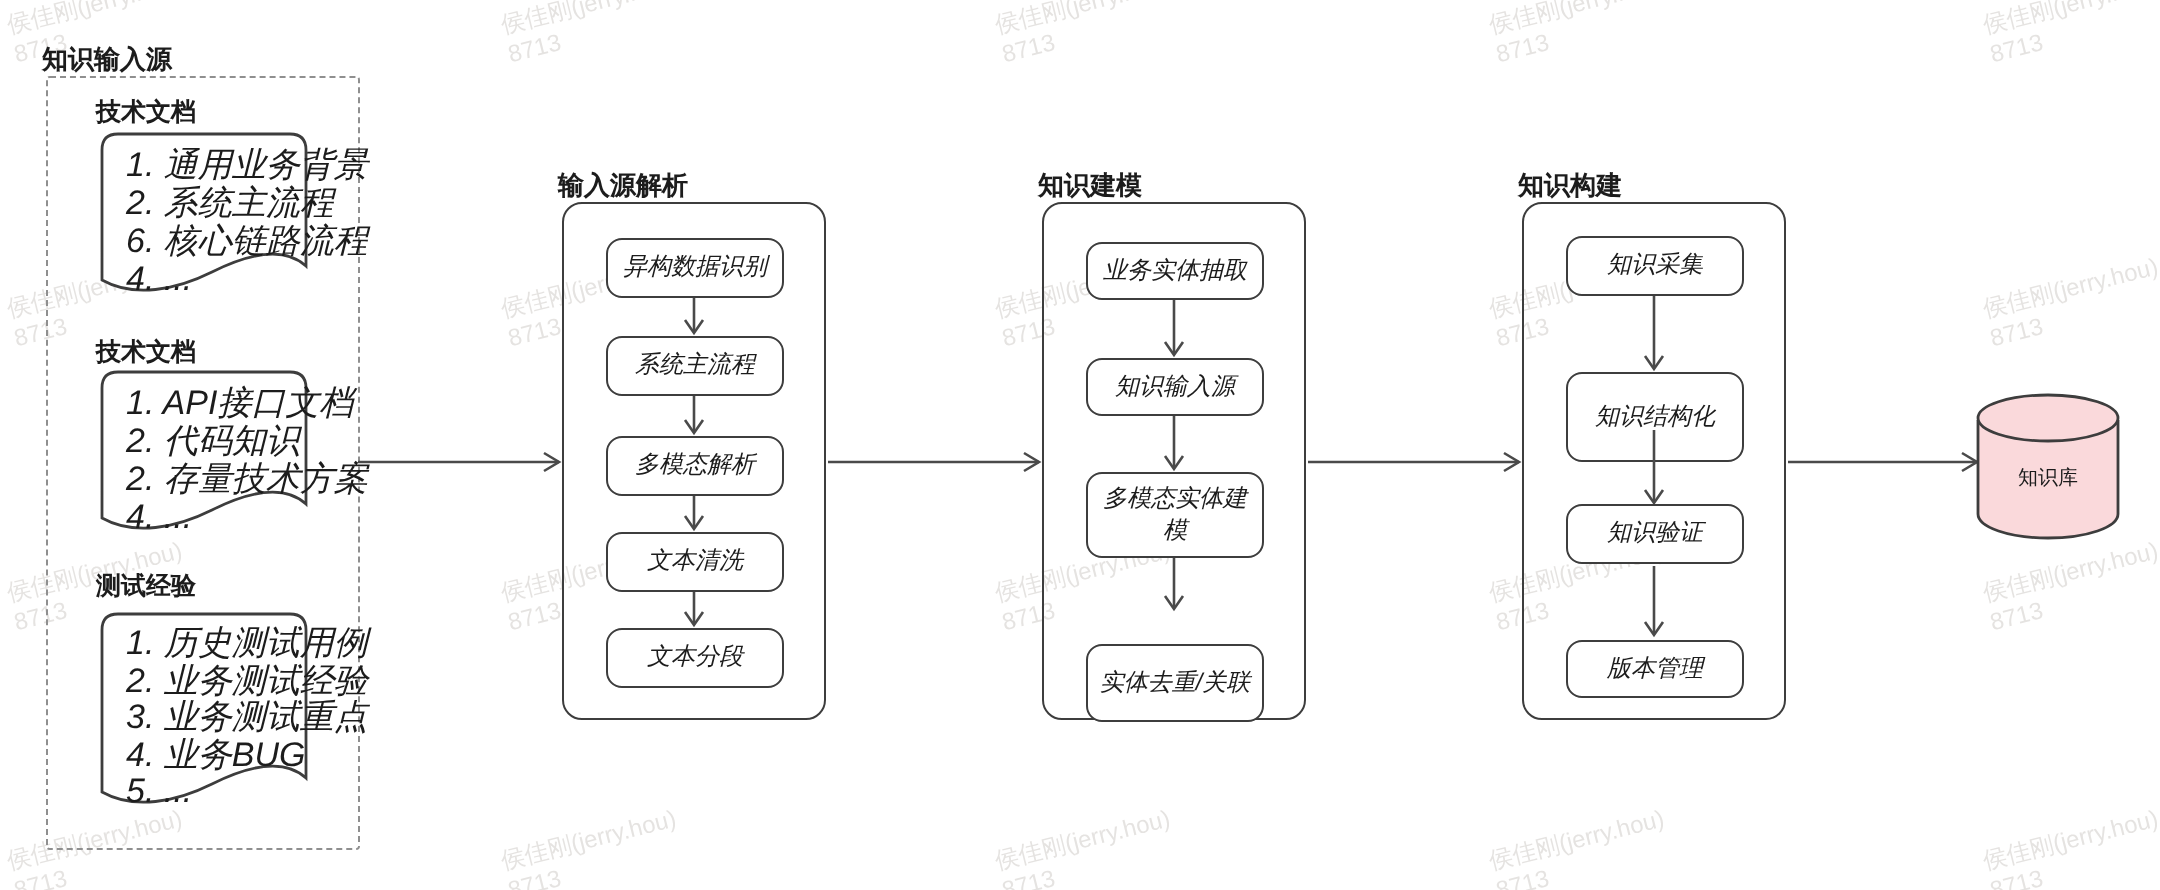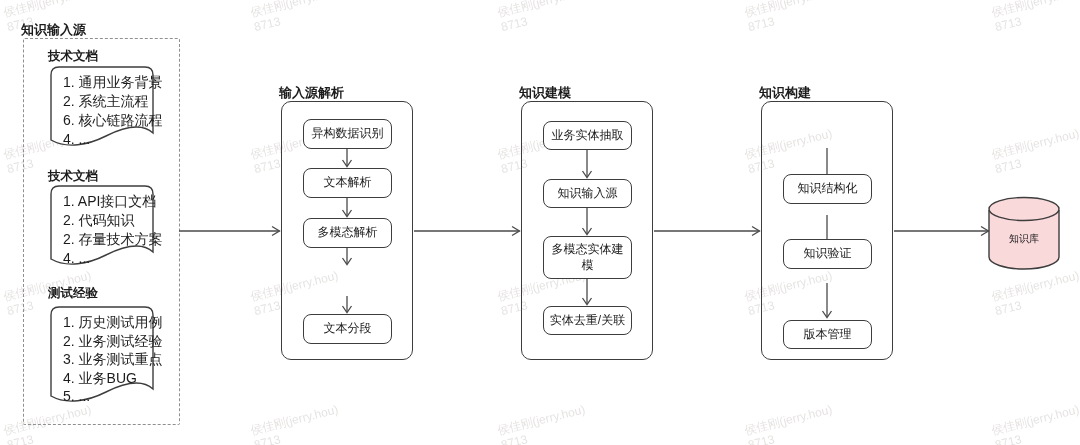--- a/index.html
+++ b/index.html
@@ -13,24 +13,24 @@
 
   .src-label,.col-label{position:absolute;font-size:13px;font-weight:600;z-index:2;}
   .dashed-box{position:absolute;left:23px;top:38px;width:155px;height:385px;
       border:1.2px dashed #8f8f8f;border-radius:2px;z-index:1;}
 
   .doc-title{position:absolute;left:48px;font-size:12.5px;font-weight:600;z-index:2;}
   .doc-card{position:absolute;z-index:2;}
   .doc-card svg{position:absolute;left:0;top:0;}
   .doc-card path{fill:#fff;stroke:var(--line);stroke-width:1.4;}
   .doc-items{position:absolute;left:13px;top:7px;z-index:1;}
-  .doc-item{font-size:14px;line-height:19px;white-space:nowrap;}
+  .doc-item{font-size:17px;line-height:19px;white-space:nowrap;font-style:italic;}
 
   .col-box{position:absolute;top:101px;width:132px;height:259px;z-index:1;
-      border:1.3px solid var(--line);border-radius:10px;box-sizing:border-box;background:transparent;}
+      border:1.3px solid var(--line);border-radius:10px;box-sizing:border-box;background:transparent;font-style:italic;}
   .step{position:absolute;left:21px;width:89px;box-sizing:border-box;
       border:1.3px solid var(--line);border-radius:8px;background:#fff;
       display:flex;align-items:center;justify-content:center;text-align:center;
       font-size:12px;line-height:1.3;padding:2px 3px;}
   .varrow{position:absolute;left:58px;}
   .varrow line,.varrow polyline{stroke:var(--line2);stroke-width:1.3;fill:none;}
 
   .harrow{position:absolute;top:224px;z-index:1;}
   .harrow line,.harrow polyline{stroke:var(--line2);stroke-width:1.3;fill:none;}
 
@@ -170,30 +170,31 @@
     </div>
   </div>
 
   <div class="col-label" style="left:279px;top:84px">输入源解析</div>
   <div class="col-box" style="left:281px">
     <div class="step" style="top:17px;height:30px">异构数据识别</div>
     <svg class="varrow" style="top:47px" width="14" height="19" viewBox="0 0 14 19">
         <line x1="7" y1="0" x2="7" y2="17"></line>
         <polyline points="2.5,11 7,17.5 11.5,11"></polyline>
       </svg>
-    <div class="step" style="top:66px;height:30px">文本解析</div>
+    <div class="step" style="top:66px;height:30px">系统主流程</div>
     <svg class="varrow" style="top:96px" width="14" height="20" viewBox="0 0 14 20">
         <line x1="7" y1="0" x2="7" y2="18"></line>
         <polyline points="2.5,12 7,18.5 11.5,12"></polyline>
       </svg>
     <div class="step" style="top:116px;height:30px">多模态解析</div>
     <svg class="varrow" style="top:146px" width="14" height="18" viewBox="0 0 14 18">
         <line x1="7" y1="0" x2="7" y2="16"></line>
         <polyline points="2.5,10 7,16.5 11.5,10"></polyline>
       </svg>
+    <div class="step" style="top:164px;height:30px">文本清洗</div>
     <svg class="varrow" style="top:194px" width="14" height="18" viewBox="0 0 14 18">
         <line x1="7" y1="0" x2="7" y2="16"></line>
         <polyline points="2.5,10 7,16.5 11.5,10"></polyline>
       </svg>
     <div class="step" style="top:212px;height:30px">文本分段</div>
   </div>
 
   <div class="col-label" style="left:519px;top:84px">知识建模</div>
   <div class="col-box" style="left:521px">
     <div class="step" style="top:19px;height:29px">业务实体抽取</div>
@@ -204,35 +205,36 @@
     <div class="step" style="top:77px;height:29px">知识输入源</div>
     <svg class="varrow" style="top:106px" width="14" height="28" viewBox="0 0 14 28">
         <line x1="7" y1="0" x2="7" y2="26"></line>
         <polyline points="2.5,20 7,26.5 11.5,20"></polyline>
       </svg>
     <div class="step" style="top:134px;height:43px">多模态实体建模</div>
     <svg class="varrow" style="top:177px" width="14" height="27" viewBox="0 0 14 27">
         <line x1="7" y1="0" x2="7" y2="25"></line>
         <polyline points="2.5,19 7,25.5 11.5,19"></polyline>
       </svg>
-    <div class="step" style="top:204px;height:29px">实体去重/关联</div>
+    <div class="step" style="top:220px;height:39px">实体去重/关联</div>
   </div>
 
   <div class="col-label" style="left:759px;top:84px">知识构建</div>
   <div class="col-box" style="left:761px">
+    <div class="step" style="top:16px;height:30px">知识采集</div>
     <svg class="varrow" style="top:46px" width="14" height="38" viewBox="0 0 14 38">
         <line x1="7" y1="0" x2="7" y2="36"></line>
         <polyline points="2.5,30 7,36.5 11.5,30"></polyline>
       </svg>
-    <div class="step" style="top:72px;height:30px">知识结构化</div>
+    <div class="step" style="top:84px;height:45px">知识结构化</div>
     <svg class="varrow" style="top:113px" width="14" height="38" viewBox="0 0 14 38">
         <line x1="7" y1="0" x2="7" y2="36"></line>
         <polyline points="2.5,30 7,36.5 11.5,30"></polyline>
       </svg>
-    <div class="step" style="top:137px;height:30px">知识验证</div>
+    <div class="step" style="top:150px;height:30px">知识验证</div>
     <svg class="varrow" style="top:181px" width="14" height="36" viewBox="0 0 14 36">
         <line x1="7" y1="0" x2="7" y2="34"></line>
         <polyline points="2.5,28 7,34.5 11.5,28"></polyline>
       </svg>
     <div class="step" style="top:218px;height:29px">版本管理</div>
   </div>
 
   <svg class="harrow" style="left:179px" width="102" height="14" viewBox="0 0 102 14">
     <line x1="0" y1="7" x2="100.5" y2="7"></line>
       <polyline points="93,2.5 100.5,7 93,11.5"></polyline>

